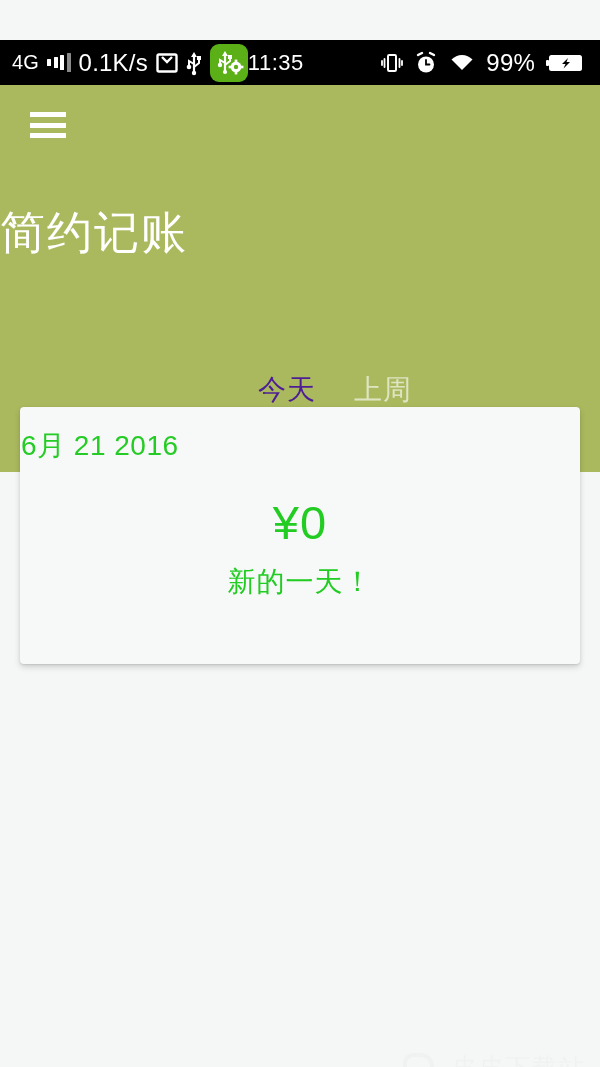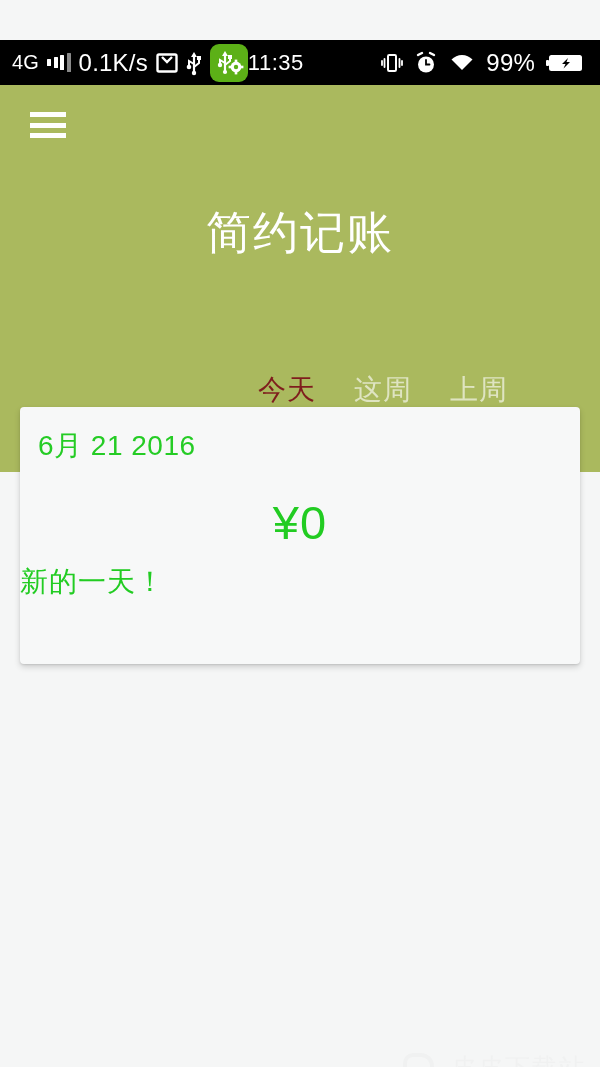--- a/index.html
+++ b/index.html
@@ -44,55 +44,55 @@
   }
   .hamburger{
     position:absolute; left:30px; top:27px; width:36px; height:26px;
     display:flex; flex-direction:column; justify-content:space-between;
     cursor:pointer;
   }
   .hamburger span{ display:block; height:5px; width:36px; background:#fff; }
 
   .app-title{
     position:absolute; top:118px; left:0; width:600px;
-    text-align:center; color:#fff; font-size:45px; letter-spacing:2px;
+    text-align:left; color:#fff; font-size:45px; letter-spacing:2px;
     font-weight:400;
   }
 
   .tabs{
     position:absolute; top:286px; left:258px;
     display:flex; align-items:flex-start; gap:38px;
     white-space:nowrap;
   }
   .tab{
     font-size:28px; color:rgba(255,255,255,.62); letter-spacing:1px;
     position:relative; padding-bottom:12px; cursor:pointer;
   }
-  .tab.active{ color:#7f1d1d; }
+  .tab.active{ color:#4c1d95; }
   .tab.active::after{
     content:""; position:absolute; left:2px; bottom:-8px;
     width:82px; height:4px; background:#fff;
   }
 
   
   .card{
     position:absolute; left:20px; top:367px; width:560px; height:257px;
     background:#f7f8f8; border-radius:4px;
     box-shadow:0 3px 6px rgba(0,0,0,.16), 0 1px 2px rgba(0,0,0,.10);
   }
   .card-date{
-    position:absolute; left:18px; top:20px;
+    position:absolute; left:1px; top:20px;
     font-size:28px; color:#25cc25; letter-spacing:.5px;
   }
   .card-amount{
     position:absolute; left:0; top:88px; width:560px; text-align:center;
     font-size:47px; color:#22cc22; letter-spacing:1px;
   }
   .card-msg{
-    position:absolute; left:0; top:156px; width:560px; text-align:left;
+    position:absolute; left:0; top:156px; width:560px; text-align:center;
     font-size:28px; color:#22cc22; letter-spacing:1px;
   }
 
   
   .watermark{
     position:absolute; right:14px; bottom:8px;
     display:flex; align-items:center; gap:8px;
     opacity:.5; pointer-events:none;
   }
   .wm-logo{ width:42px; height:46px; }
@@ -192,21 +192,20 @@
     <div class="hamburger">
       <span></span>
       <span></span>
       <span></span>
     </div>
 
     <div class="app-title">简约记账</div>
 
     <div class="tabs">
       <div class="tab active">今天</div>
-      <div class="tab">这周</div>
       <div class="tab">上周</div>
 
     </div>
   </div>
 
   <div class="card">
     <div class="card-date">6月 21 2016</div>
     <div class="card-amount">¥0</div>
     <div class="card-msg">新的一天！</div>
   </div>

